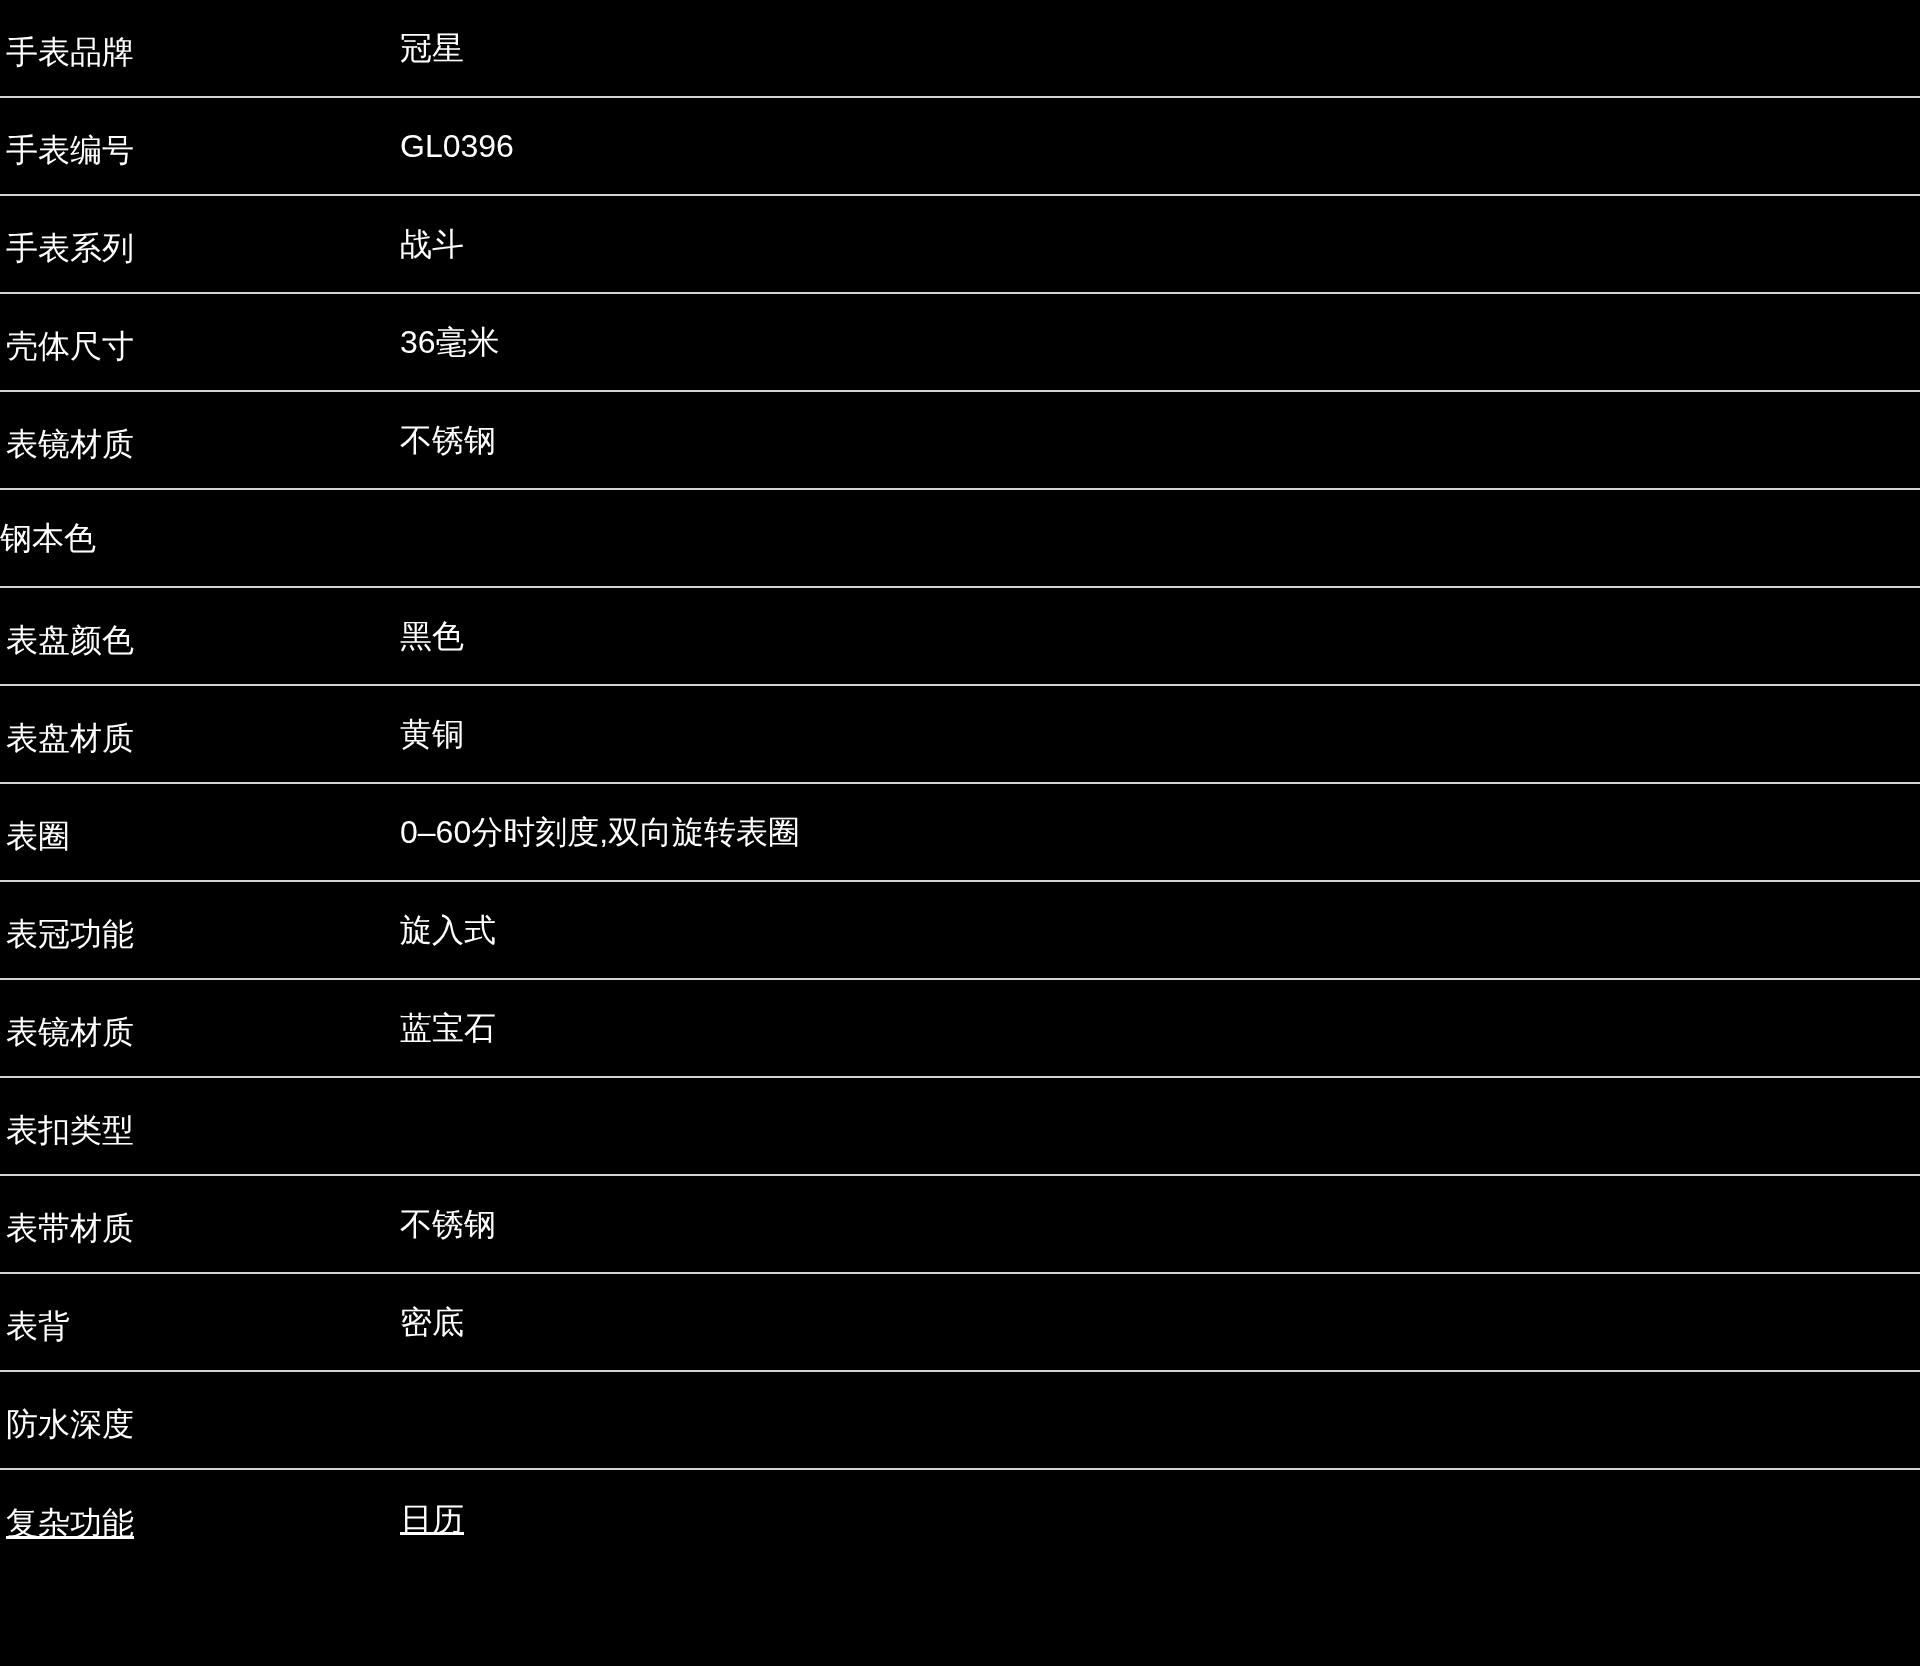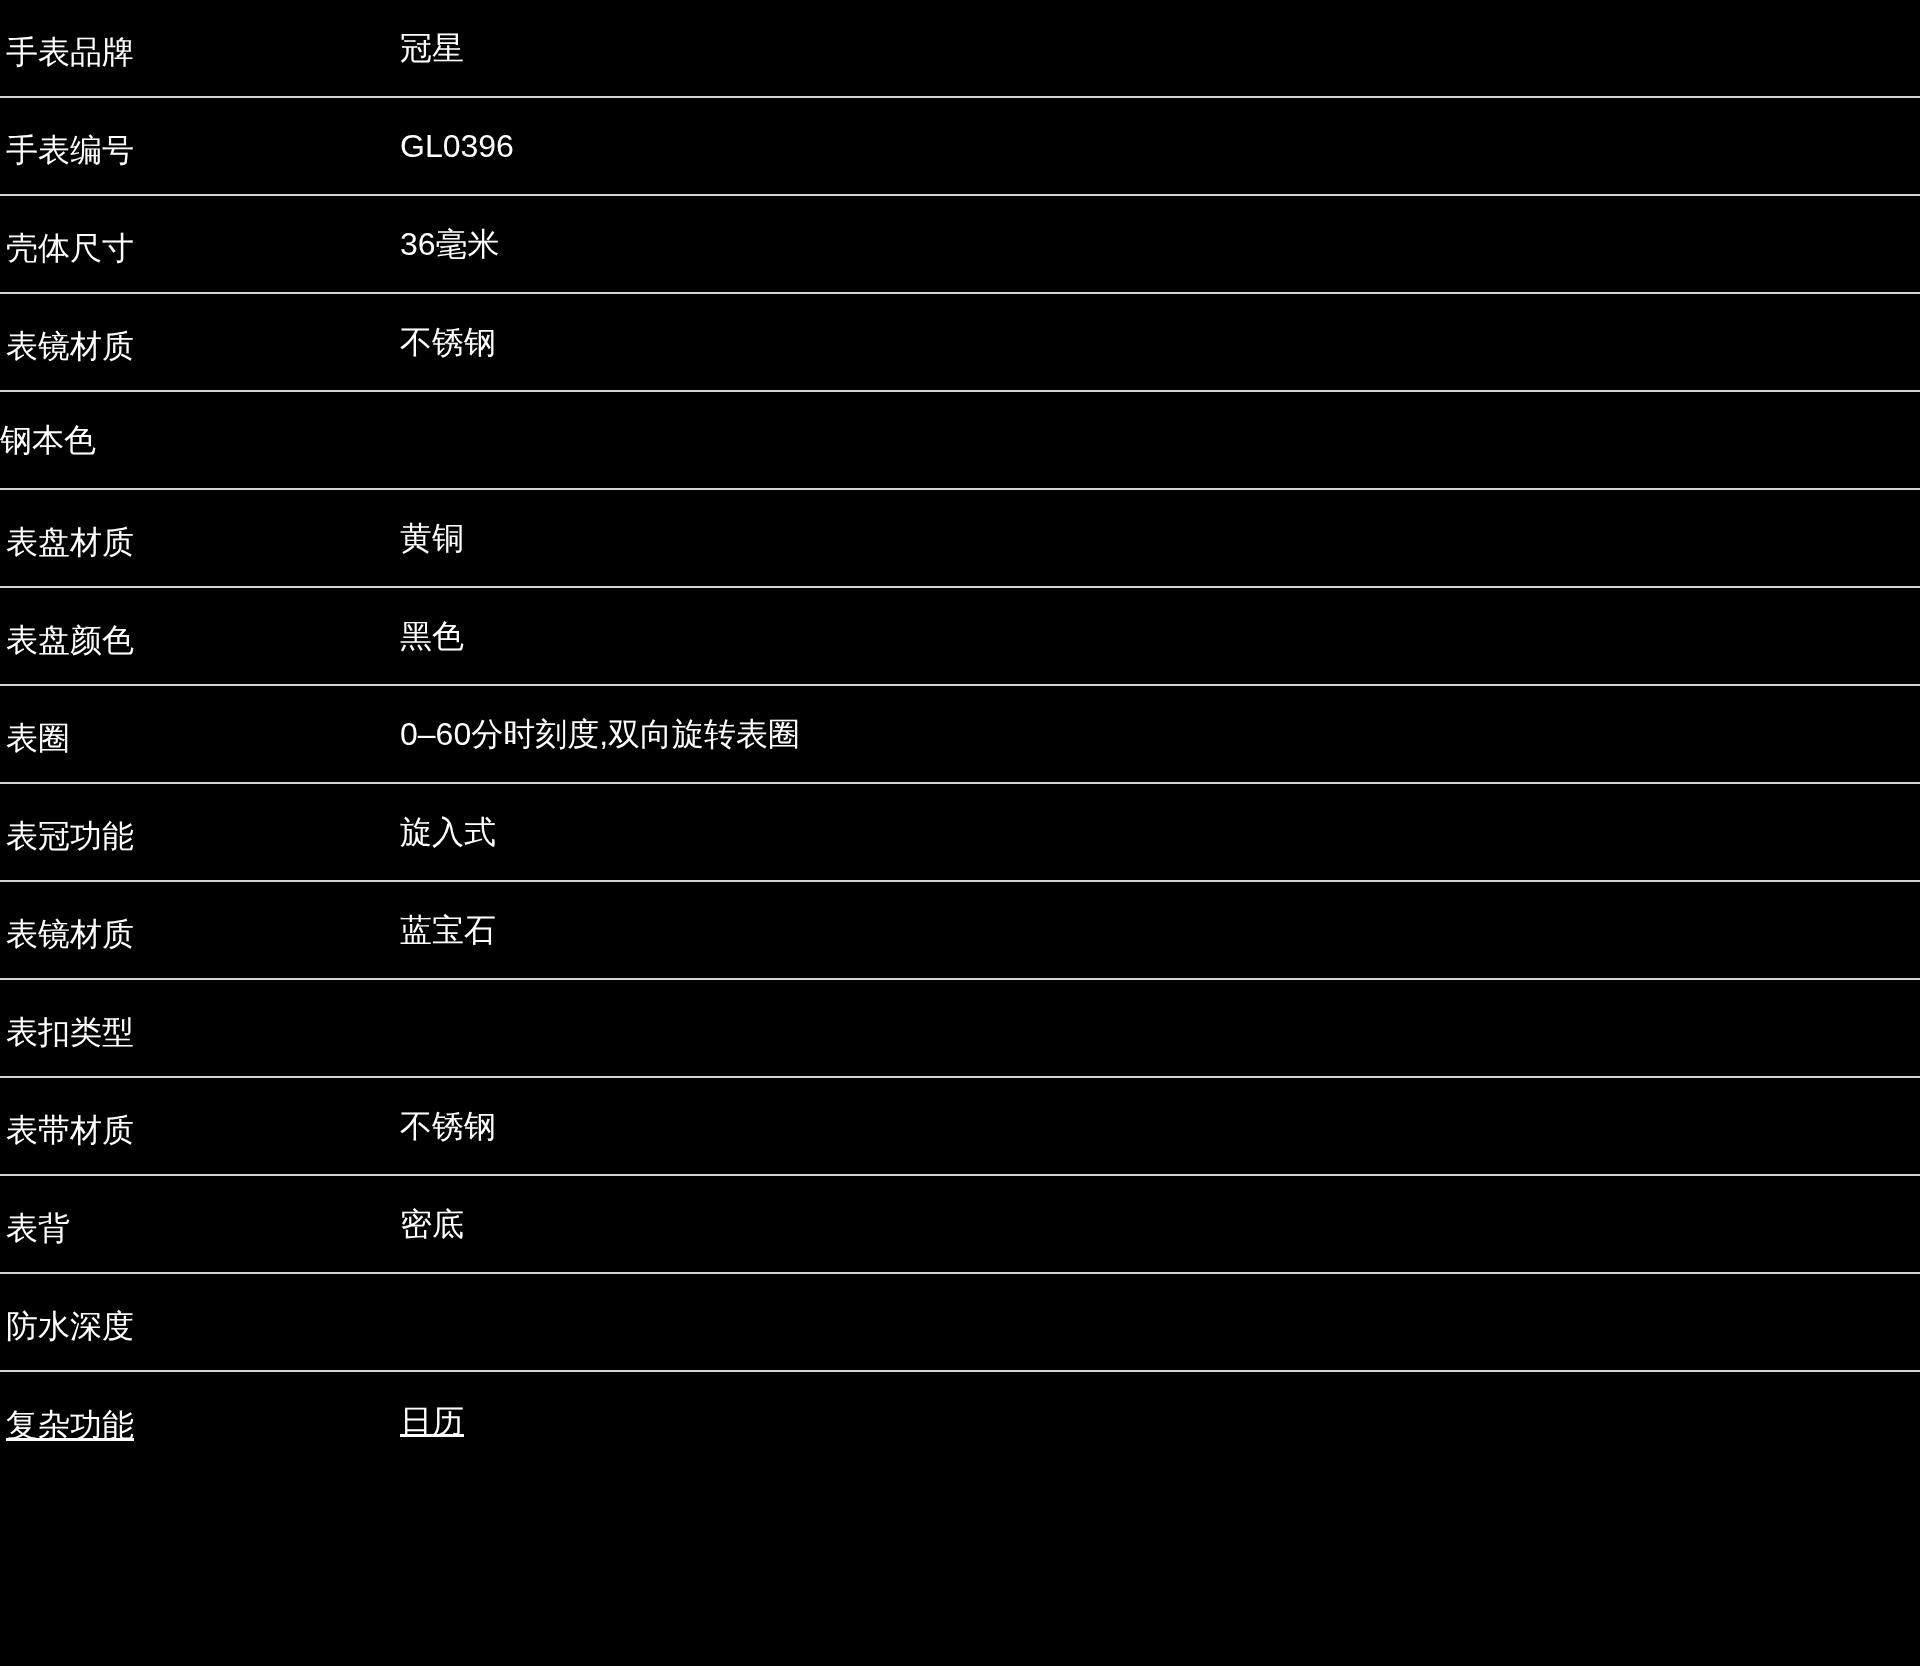--- a/index.html
+++ b/index.html
@@ -53,44 +53,48 @@
   <div class="spec-row">
     <div class="spec-label">手表品牌</div>
     <div class="spec-value">冠星</div>
   </div>
 
   <div class="spec-row">
     <div class="spec-label">手表编号</div>
     <div class="spec-value">GL0396</div>
   </div>
 
+  <div class="spec-row">
+    <div class="spec-label">手表系列</div>
+    <div class="spec-value">战斗</div>
+  </div>
 
   <div class="spec-row">
     <div class="spec-label">壳体尺寸</div>
     <div class="spec-value">36毫米</div>
   </div>
 
   <div class="spec-row">
     <div class="spec-label">表镜材质</div>
     <div class="spec-value">不锈钢</div>
   </div>
 
   <div class="spec-row">
     <div class="spec-value">钢本色</div>
   </div>
 
 
   <div class="spec-row">
-    <div class="spec-label">表盘材质</div>
-    <div class="spec-value">黄铜</div>
+    <div class="spec-label">表盘颜色</div>
+    <div class="spec-value">黑色</div>
   </div>
 
   <div class="spec-row">
-    <div class="spec-label">表盘颜色</div>
-    <div class="spec-value">黑色</div>
+    <div class="spec-label">表盘材质</div>
+    <div class="spec-value">黄铜</div>
   </div>
 
   <div class="spec-row">
     <div class="spec-label">表圈</div>
     <div class="spec-value">0–60分时刻度,双向旋转表圈</div>
   </div>
 
   <div class="spec-row">
     <div class="spec-label">表冠功能</div>
     <div class="spec-value">旋入式</div>

